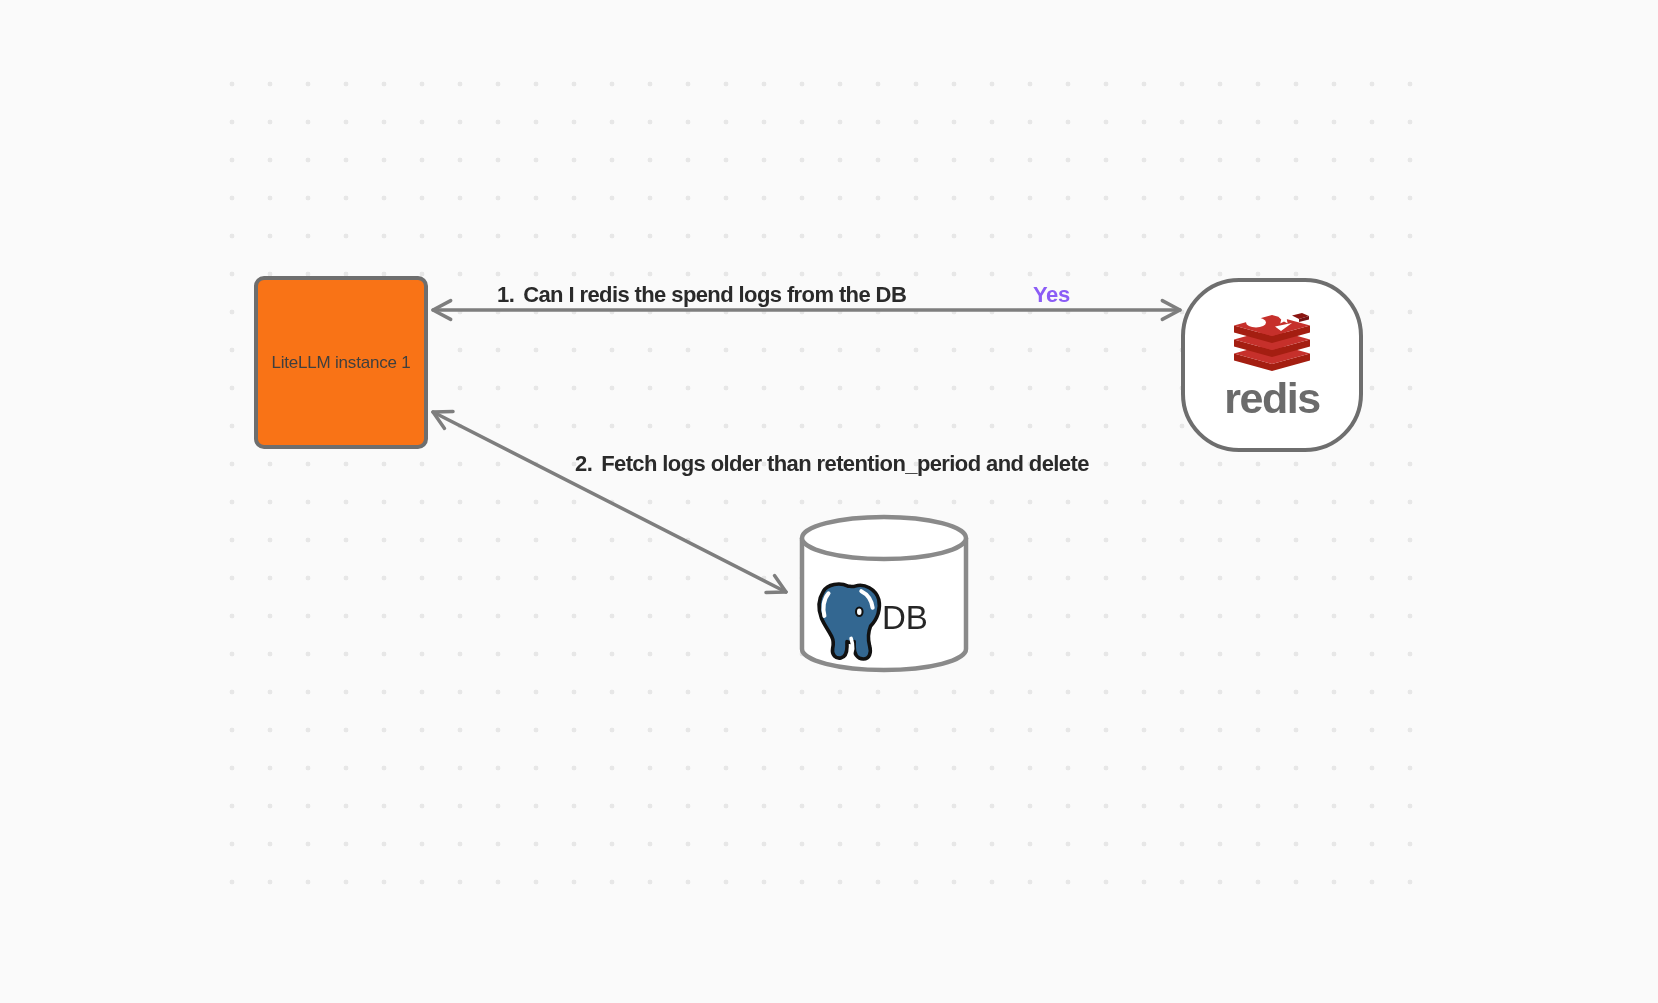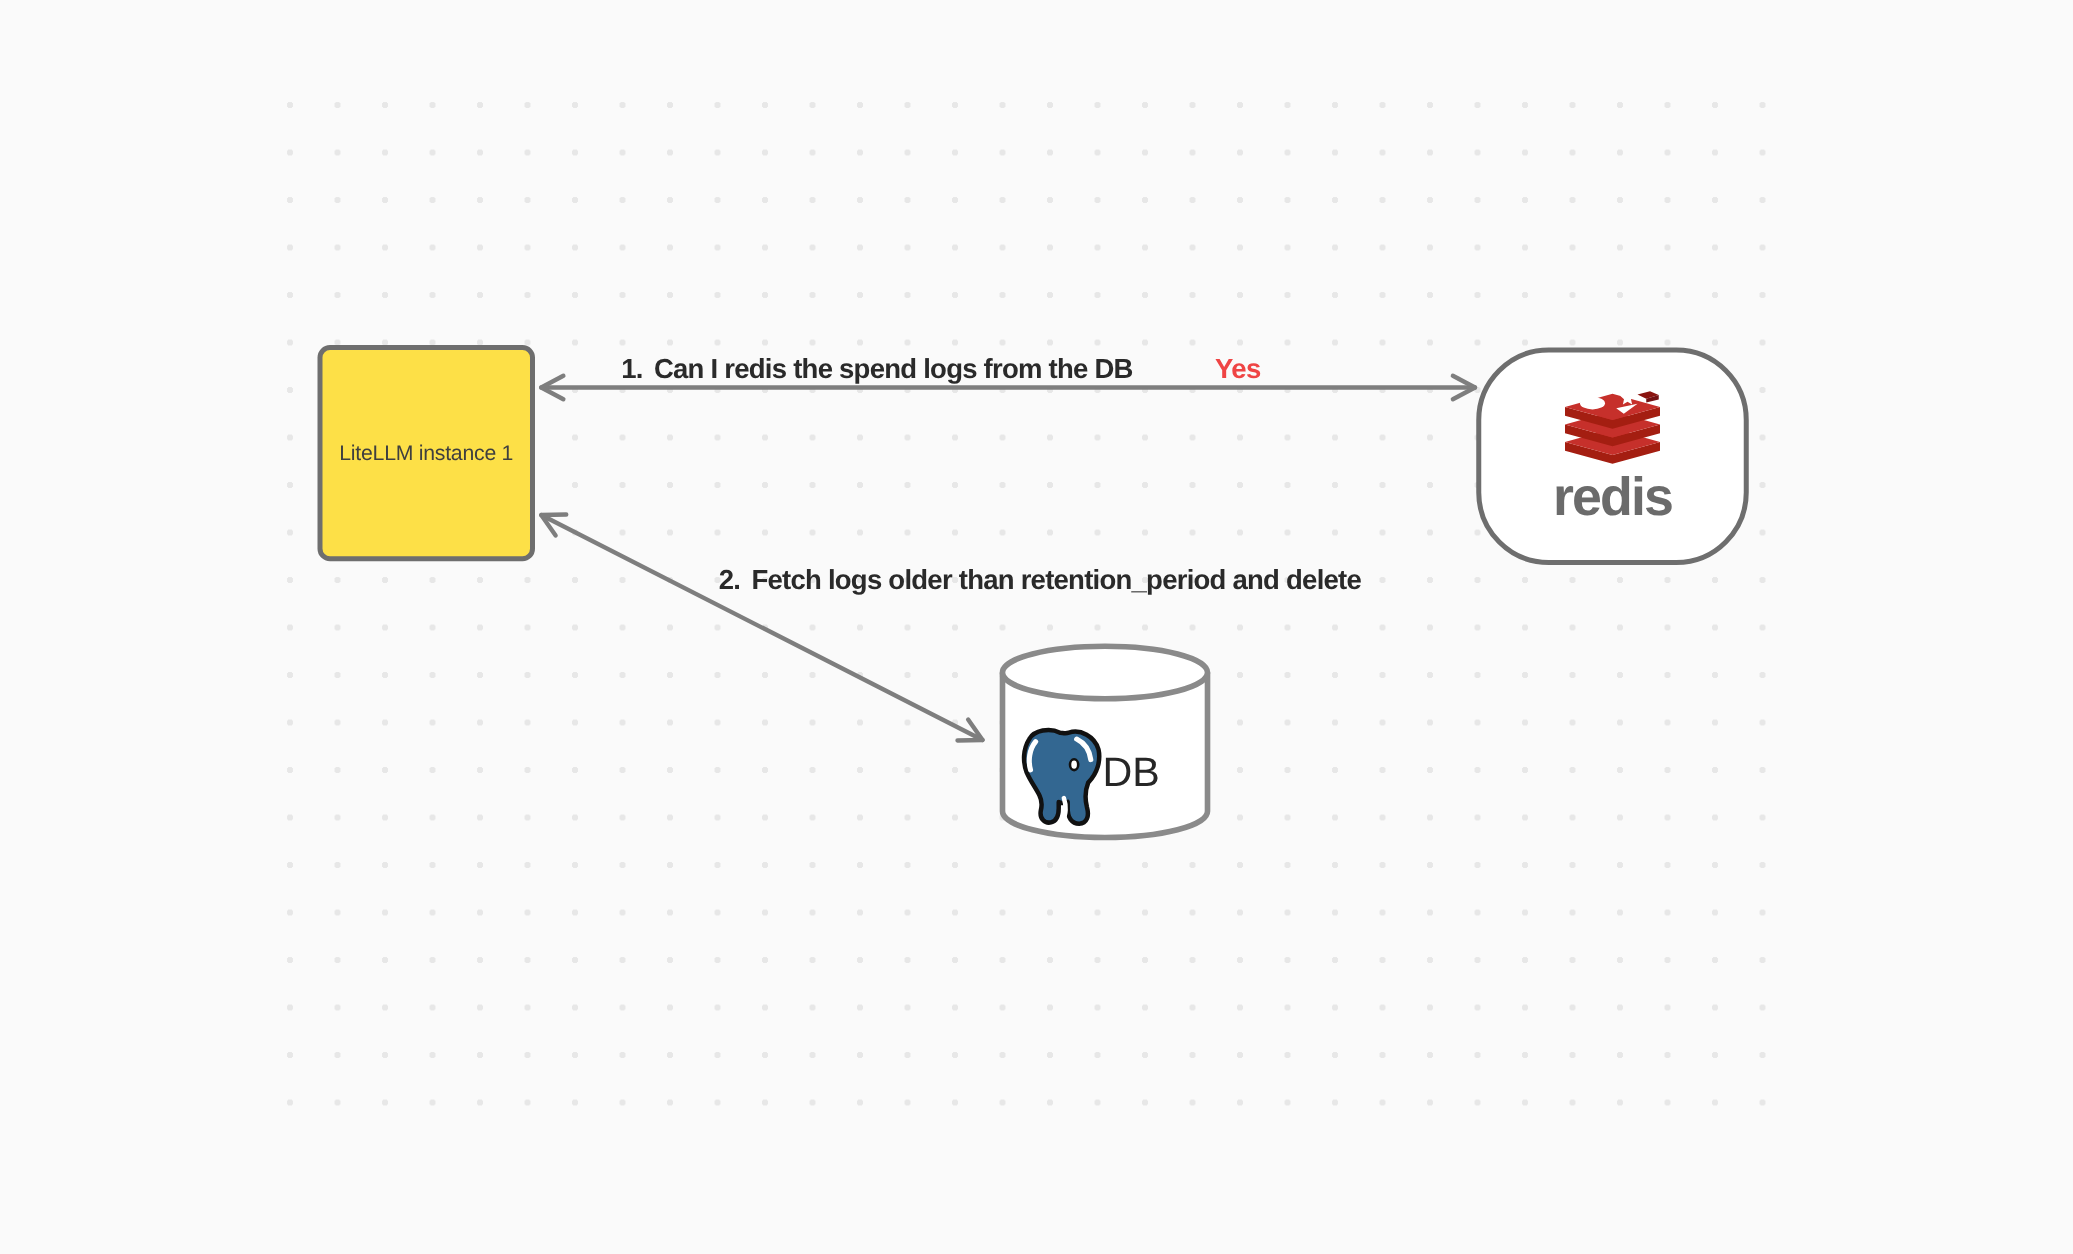--- a/index.html
+++ b/index.html
@@ -11,52 +11,52 @@
   }
   .canvas{position:absolute;inset:0;}
   .dots{
     position:absolute;left:213px;top:65px;width:1216px;height:836px;
     background-image:radial-gradient(circle,#e7e7e7 0 2.4px,rgba(0,0,0,0) 2.6px);
     background-size:38px 38px;
   }
   .edges{position:absolute;left:0;top:0;pointer-events:none;}
   .node-box{
     position:absolute;left:254px;width:174px;height:173px;
-    box-sizing:border-box;background:#fde047;
+    box-sizing:border-box;background:#f97316;
     border:4px solid #6e6e6e;border-radius:10px;
     display:flex;align-items:center;justify-content:center;
   }
   .node-box span{
     font-size:17px;color:#3f3f3f;letter-spacing:-0.2px;white-space:nowrap;
   }
   #box1{top:276px;} #box2{top:515px;} #box3{top:755px;}
   .redis-node{
-    position:absolute;left:1181px;top:278px;width:218px;height:174px;
+    position:absolute;left:1181px;top:278px;width:182px;height:174px;
     box-sizing:border-box;background:#ffffff;
     border:4px solid #6e6e6e;border-radius:58px;
     display:flex;flex-direction:column;align-items:center;justify-content:center;
   }
   .redis-word{
     font-size:43px;font-weight:700;color:#6b6b6b;letter-spacing:-1.5px;
     line-height:1;margin-top:3px;
   }
   .cyl{position:absolute;left:798px;top:512px;}
   .pg-logo{position:absolute;left:811px;top:581px;}
   .db-label{
     position:absolute;left:882px;top:601px;
     font-size:33px;font-weight:500;color:#262626;line-height:1;white-space:nowrap;
   }
   .edge-label{
     position:absolute;display:flex;gap:9px;white-space:nowrap;
     font-size:22px;font-weight:700;color:#2a2a2a;letter-spacing:-0.6px;line-height:1.1;
   }
   #label1{left:497px;top:283px;}
   #label2{left:575px;top:452px;}
-  #label-yes{position:absolute;left:972px;top:283px;
-    font-size:22px;font-weight:700;color:#ef4444;letter-spacing:-0.4px;line-height:1.1;}
+  #label-yes{position:absolute;left:1033px;top:283px;
+    font-size:22px;font-weight:700;color:#8b5cf6;letter-spacing:-0.4px;line-height:1.1;}
 </style>
 </head>
 <body>
 
 <div class="canvas">
 
   <div class="dots"></div>
 
   <svg class="edges" width="1658" height="1003" viewBox="0 0 1658 1003">
     <g stroke="#7e7e7e" stroke-width="3.5" fill="none" stroke-linecap="round" stroke-linejoin="round">

